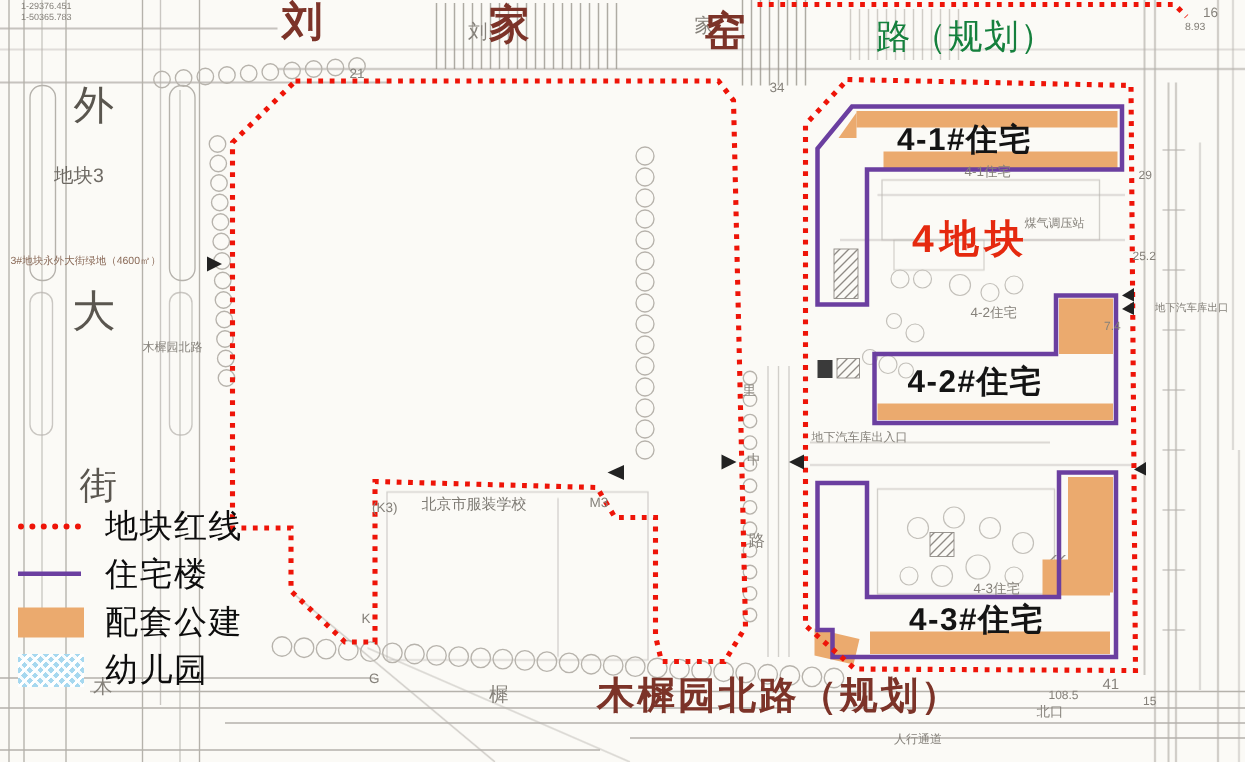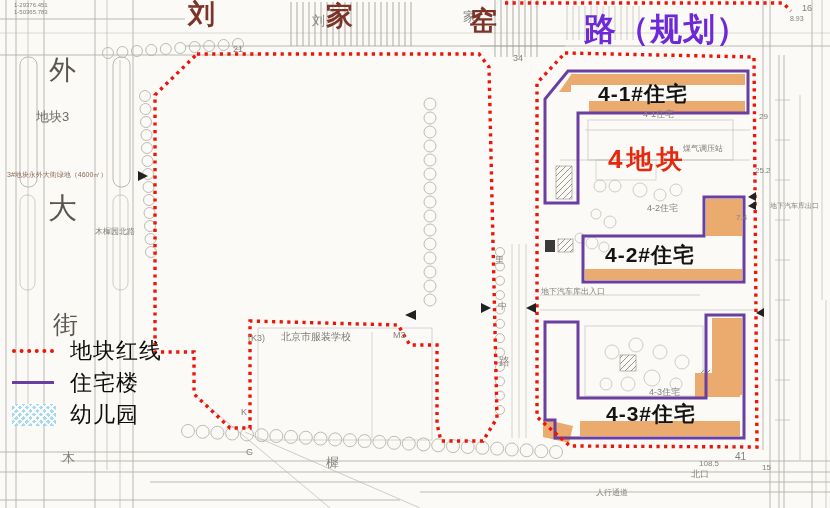--- a/index.html
+++ b/index.html
@@ -4,21 +4,21 @@
 <style>
   html,body{margin:0;padding:0;background:#ffffff;}
   #stage{
     position:relative;width:830px;height:508px;overflow:hidden;
     background:#fbfaf6;
     font-family:"Liberation Sans","DejaVu Sans",sans-serif;
   }
   #basemap{position:absolute;left:0;top:0;z-index:1;}
   .lbl{position:absolute;white-space:nowrap;line-height:1;z-index:3;}
   .road-char{font-size:27px;font-weight:700;color:#7c3328;letter-spacing:1px;}
-  .road-suffix{font-size:32px;font-weight:700;color:#6d28d9;letter-spacing:1px;}
+  .road-suffix{font-size:23px;font-weight:400;color:#15803d;letter-spacing:1px;}
   .street-char{font-size:27px;font-weight:500;color:#5a564f;}
   .plot-label{font-size:26px;font-weight:700;color:#e5290f;letter-spacing:4px;}
   .bldg-label{font-size:21px;font-weight:600;color:#141414;letter-spacing:1px;}
   .bottom-road{font-size:25px;font-weight:700;color:#7c3328;letter-spacing:2px;}
   #map-texts span{position:absolute;white-space:nowrap;line-height:1;z-index:2;}
   #legend{
     position:absolute;left:12px;top:338px;z-index:4;
   }
   .legend-row{display:flex;align-items:center;margin-bottom:7px;height:25px;}
   .legend-swatch{width:46px;margin-right:12px;flex:0 0 46px;display:flex;align-items:center;justify-content:flex-start;}
@@ -277,34 +277,41 @@
   <div class="lbl street-char" style="left:49px;top:57px;">外</div>
   <div class="lbl street-char" style="left:48px;top:194px;font-size:29px;">大</div>
   <div class="lbl street-char" style="left:53px;top:312px;font-size:25px;">街</div>
 
   <div class="lbl plot-label" style="left:608px;top:146px;">4地块</div>
 
   <div class="lbl bldg-label" style="left:598px;top:83px;">4-1#住宅</div>
   <div class="lbl bldg-label" style="left:605px;top:244px;">4-2#住宅</div>
   <div class="lbl bldg-label" style="left:606px;top:403px;">4-3#住宅</div>
 
+  <div class="lbl bottom-road" style="left:398px;top:452px;">木樨园北路（规划）</div>
 
   <div id="legend">
     <div class="legend-row">
       <span class="legend-swatch">
           <span class="sw-red-dotted"></span>
         </span>
       <span class="legend-label">地块红线</span>
     </div>
     <div class="legend-row">
       <span class="legend-swatch">
           <span class="sw-purple-line"></span>
         </span>
       <span class="legend-label">住宅楼</span>
     </div>
     <div class="legend-row">
       <span class="legend-swatch">
+          <span class="sw-orange-fill"></span>
+        </span>
+      <span class="legend-label">配套公建</span>
+    </div>
+    <div class="legend-row">
+      <span class="legend-swatch">
           <span class="sw-blue-hatch"></span>
         </span>
       <span class="legend-label">幼儿园</span>
     </div>
   </div>
 </div>
 
 </body></html>

